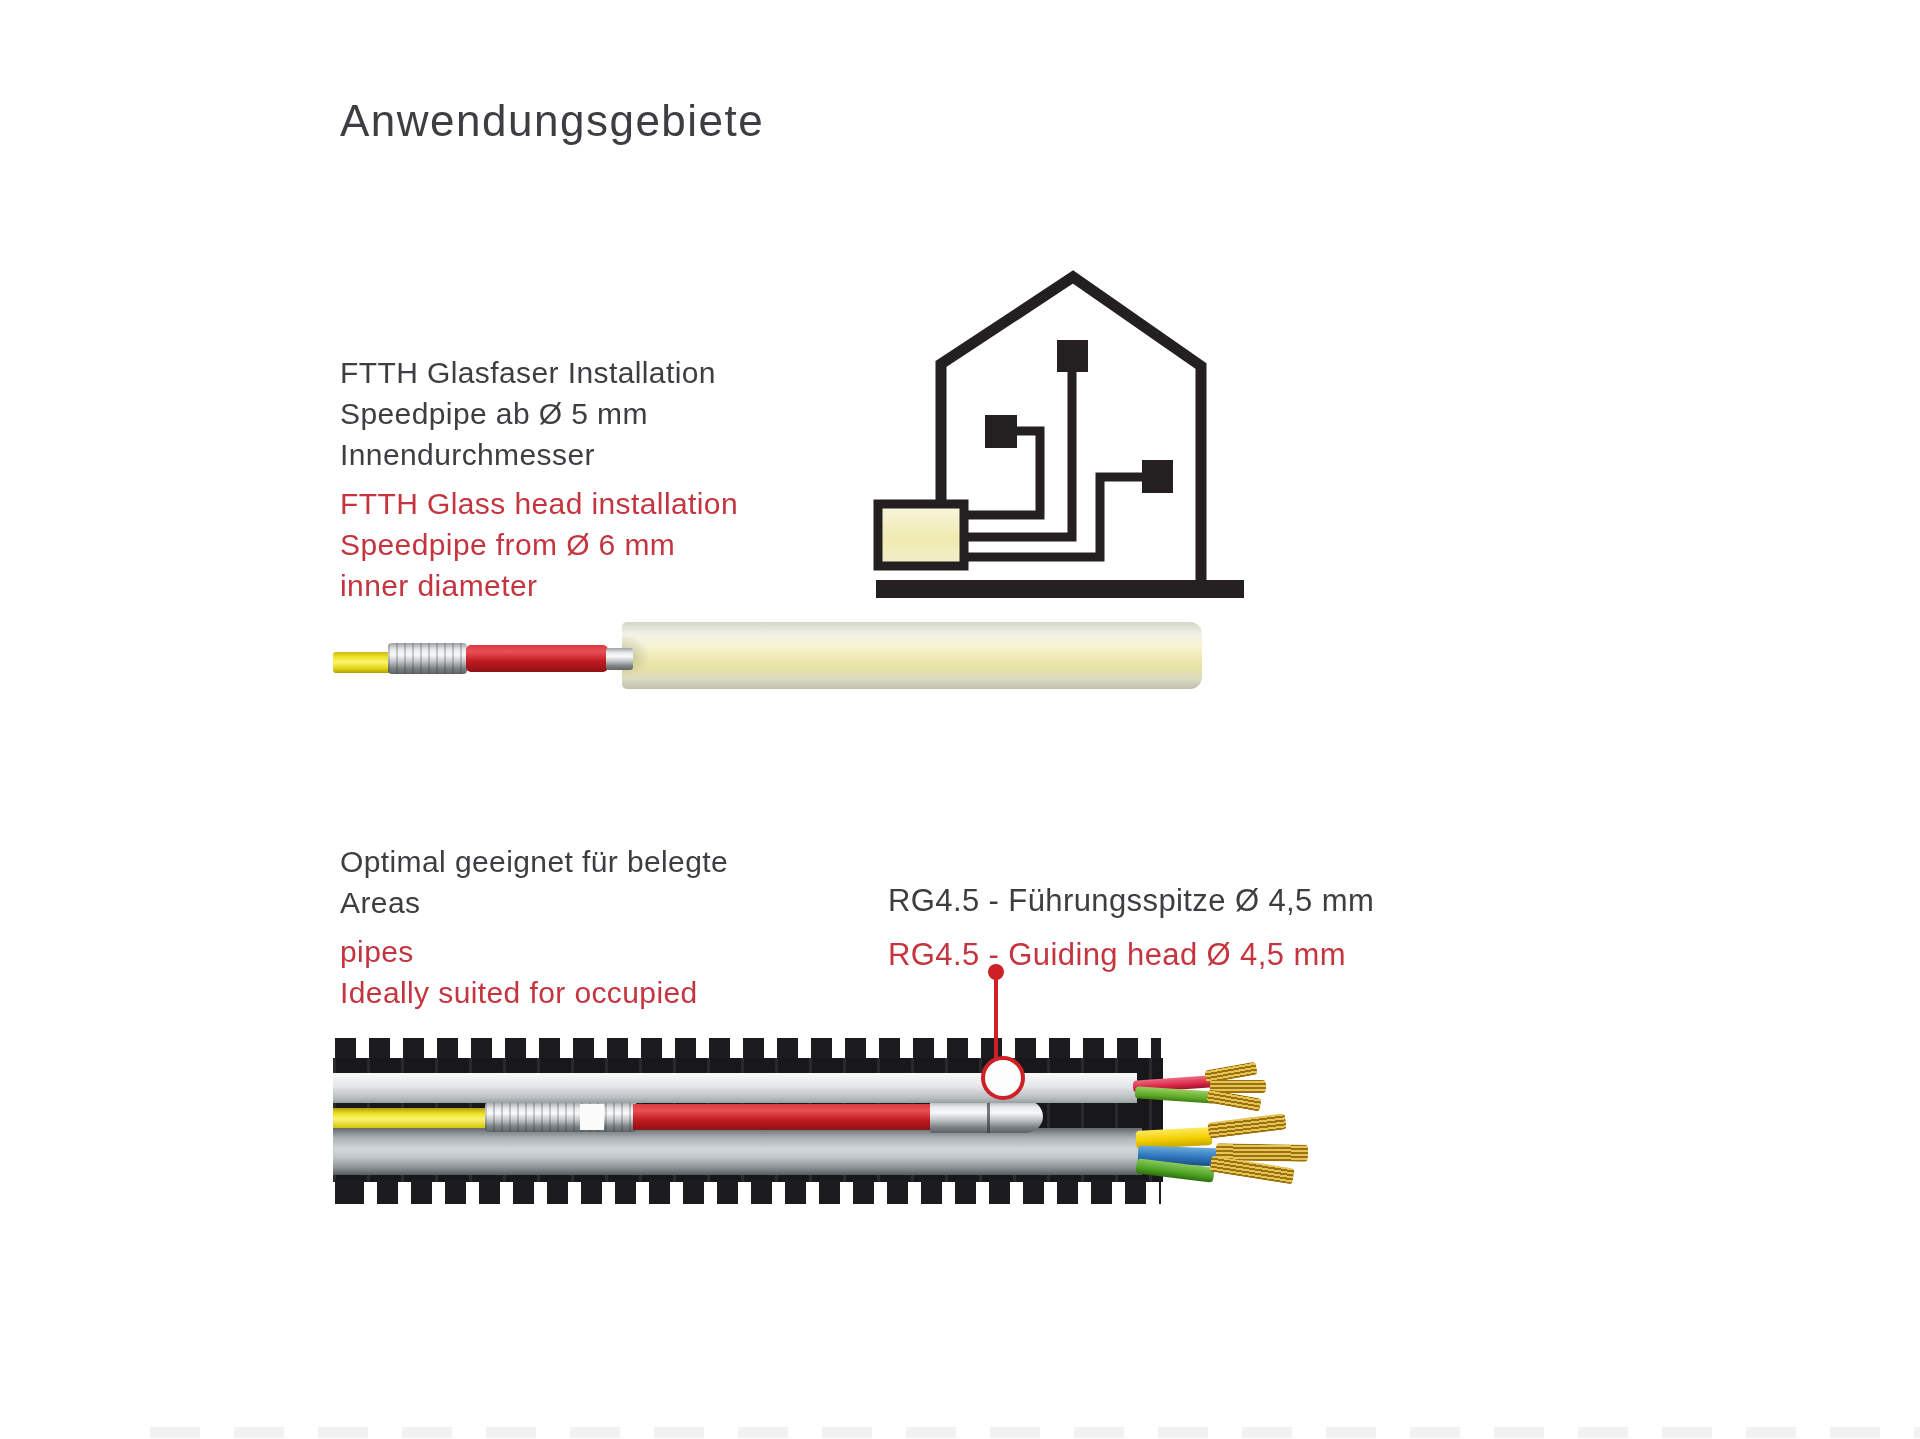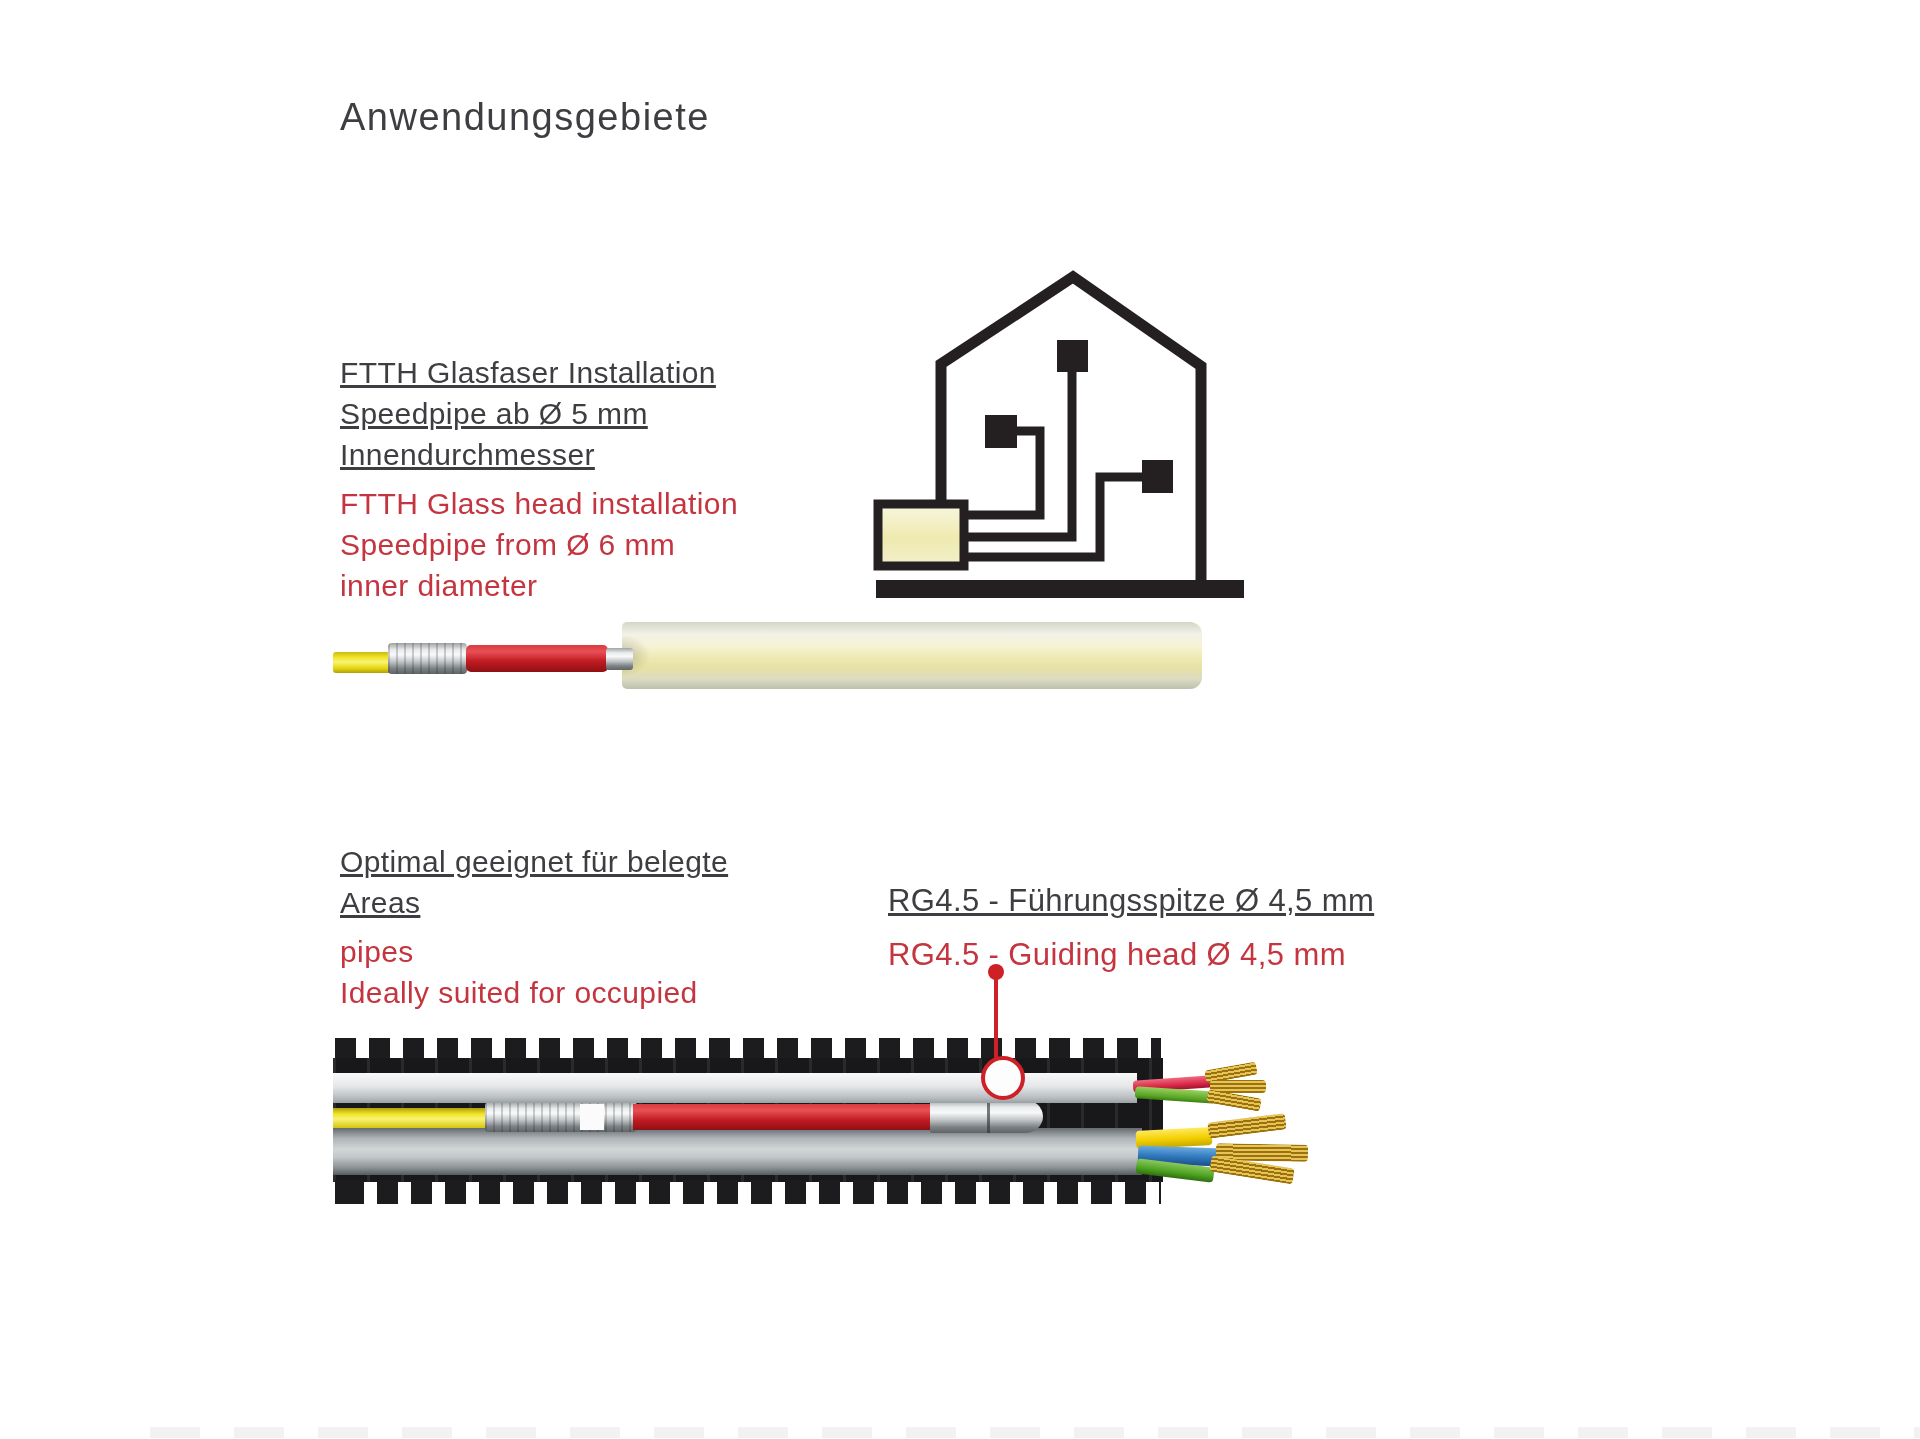--- a/index.html
+++ b/index.html
@@ -1,25 +1,25 @@
 <!DOCTYPE html>
 <html style="--text-dark: #3e3e42; --accent-red: #c4353f; --illustration-red: #cd2127; --house-black: #242022; --rod-yellow: #f0e428; --pipe-cream: #eee9b2;"><head>
 <meta charset="utf-8">
 <style>
   html,body{margin:0;padding:0;background:#ffffff;}
   .page{position:relative;width:1920px;height:1439px;background:#fff;overflow:hidden;
         font-family:"Liberation Sans", sans-serif;}
 
   
-  .title{position:absolute;left:340px;font-size:38px;letter-spacing:1.5px;white-space:nowrap;}
+  .title{position:absolute;left:340px;font-size:44px;letter-spacing:1.5px;white-space:nowrap;}
   .title.de{top:96px;color:var(--text-dark,#3e3e42);}
   .title.en{top:149px;color:var(--accent-red,#c4353f);}
   .txt{position:absolute;left:340px;font-size:30px;letter-spacing:0.4px;line-height:41px;}
   .txt .line{white-space:nowrap;}
-  .dark{color:var(--text-dark,#3e3e42);text-decoration:underline;}
+  .dark{color:var(--text-dark,#3e3e42);}
   .red{color:var(--accent-red,#c4353f);}
   .s1de{top:352px;}
   .s1en{top:483px;}
   .s2de{top:841px;}
   .s2en{top:931px;}
   .callout{position:absolute;left:888px;font-size:31px;letter-spacing:0.4px;white-space:nowrap;}
   .callout.de{top:883px;}
   .callout.en{top:937px;}
 
   

